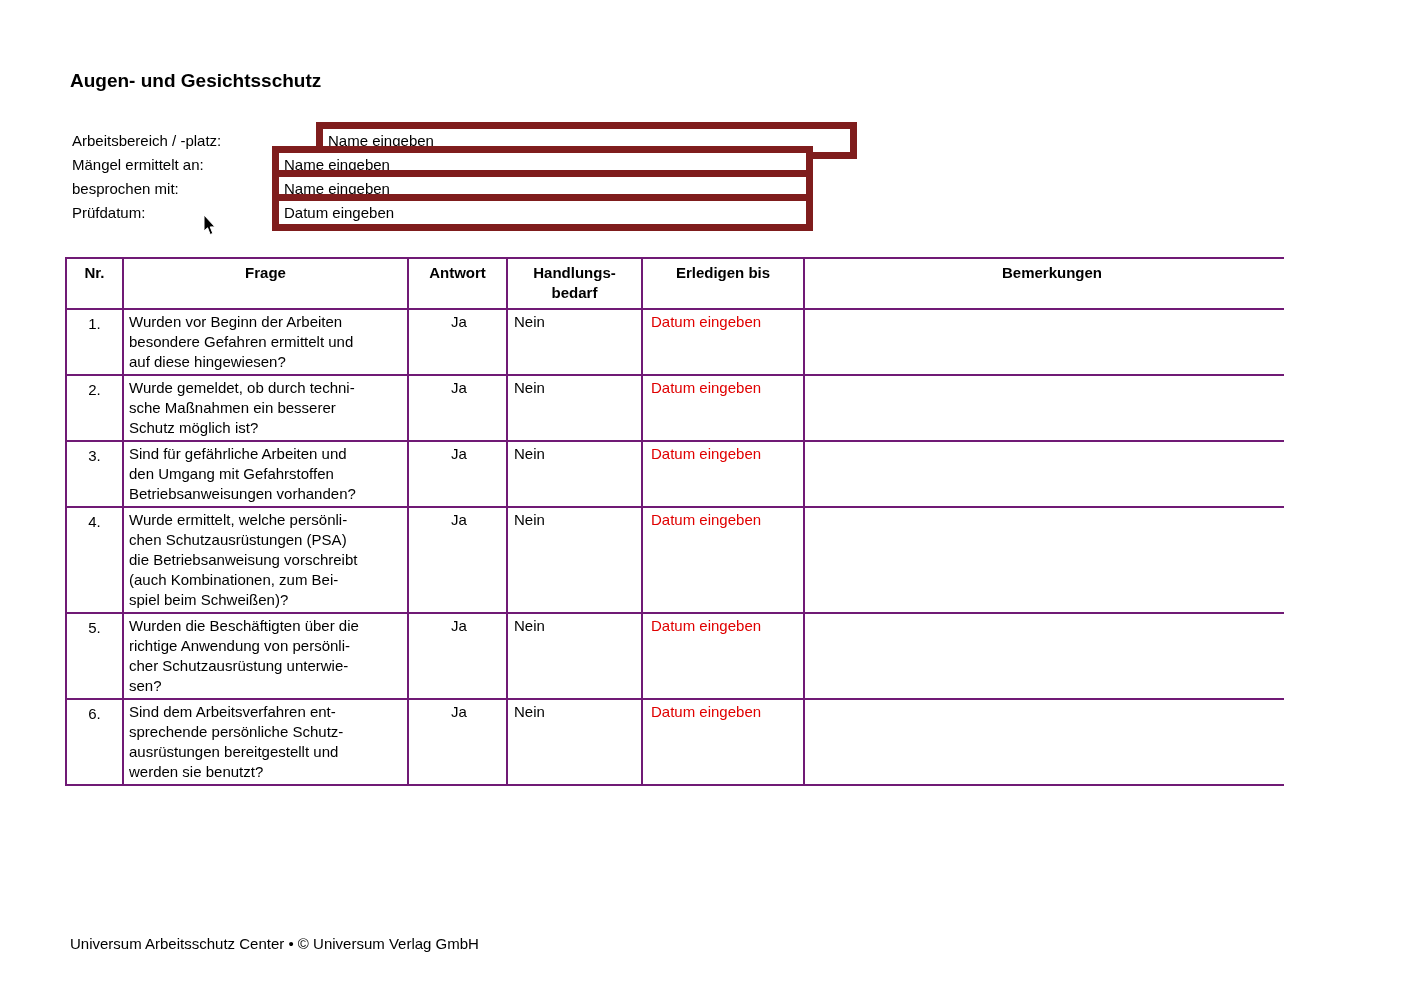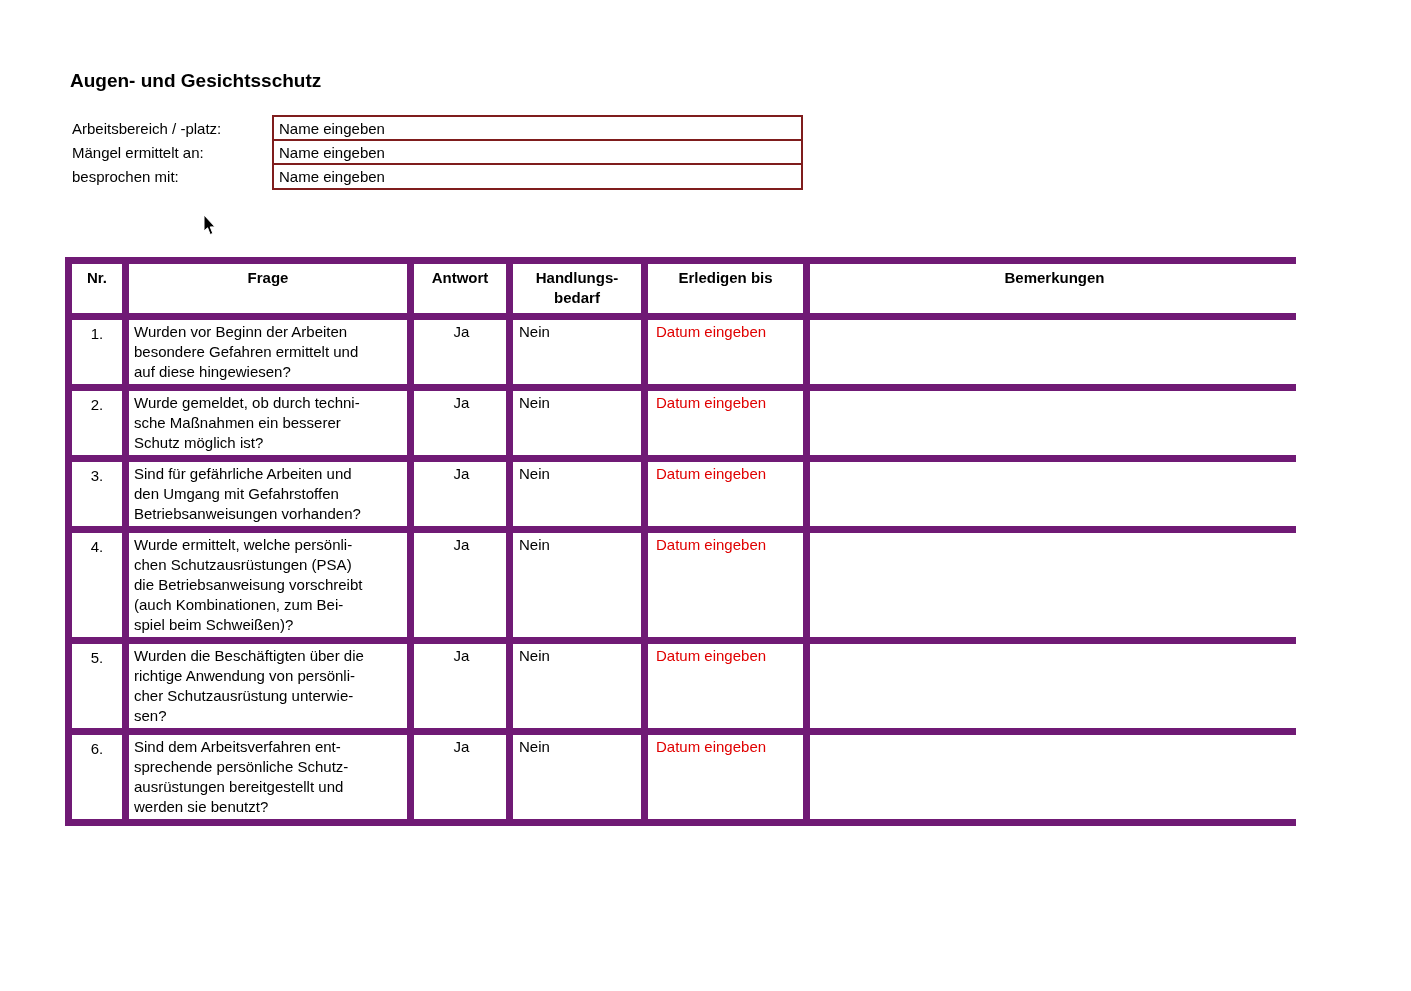--- a/index.html
+++ b/index.html
@@ -4,65 +4,64 @@
 <style>
   html, body { margin: 0; padding: 0; background: #ffffff; }
   .page {
     position: relative;
     width: 1284px;
     height: 991px;
     background: #ffffff;
     font-family: "Liberation Sans", sans-serif;
     color: #000000;
     overflow: hidden;
-    padding-left: 12px;
   }
   .page-title {
     position: absolute;
     left: 70px;
     top: 70px;
     font-size: 19px;
     font-weight: bold;
   }
   .form-area {
     position: absolute;
     left: 72px;
     top: 116px;
   }
   .form-row {
     display: flex;
     align-items: center;
     height: 25px;
     margin-top: -1px;
   }
-  .form-row:first-child { margin-top: 0; }
+  .form-row:first-child { margin-top: 12px; gap: 44px; }
   .form-label {
     width: 200px;
     font-size: 15px;
   }
   .form-input {
     width: 522px;
     height: 23px;
-    border: 2px solid #7f1d1d;
+    border: 7px solid #7f1d1d;
     font-size: 15px;
     line-height: 23px;
     padding-left: 5px;
     background: #ffffff;
   }
   .checklist {
     position: absolute;
     left: 65px;
     top: 257px;
     border-collapse: collapse;
     table-layout: fixed;
     width: 1234px;
     font-size: 15px;
   }
   .checklist th, .checklist td {
-    border: 7px solid #701a75;
+    border: 2px solid #701a75;
     vertical-align: top;
     line-height: 20px;
     overflow: hidden;
   }
   .checklist { border: 2px solid #000000; }
   .checklist th {
     font-weight: bold;
     text-align: center;
     padding-top: 4px;
     white-space: pre-line;
@@ -115,20 +114,24 @@
       <div class="form-label">Arbeitsbereich / -platz:</div>
       <div class="form-input">Name eingeben</div>
     </div>
     <div class="form-row">
       <div class="form-label">Mängel ermittelt an:</div>
       <div class="form-input">Name eingeben</div>
     </div>
     <div class="form-row">
       <div class="form-label">besprochen mit:</div>
       <div class="form-input">Name eingeben</div>
+    </div>
+    <div class="form-row">
+      <div class="form-label">Prüfdatum:</div>
+      <div class="form-input">Datum eingeben</div>
     </div>
   </div>
 
   <svg class="cursor" viewBox="0 0 14 21">
     <polygon points="1,0 1,16 4.6,12.8 7.2,19.5 9.8,18.4 7.2,11.9 12,11.9" fill="#000000" stroke="#ffffff" stroke-width="1"></polygon>
   </svg>
 
   <table class="checklist">
     <colgroup>
       <col class="col-nr">
@@ -210,15 +213,16 @@
 ausrüstungen bereitgestellt und
 werden sie benutzt?</td>
         <td class="antwort">Ja</td>
         <td class="handlung">Nein</td>
         <td class="erledigen">Datum eingeben</td>
         <td class="bemerkungen"></td>
       </tr>
     </tbody>
   </table>
 
+  <div class="footer-left">Universum Arbeitsschutz Center •  © Universum Verlag GmbH</div>
   <div class="footer-page">1</div>
 
 </div>
 
 </body></html>

